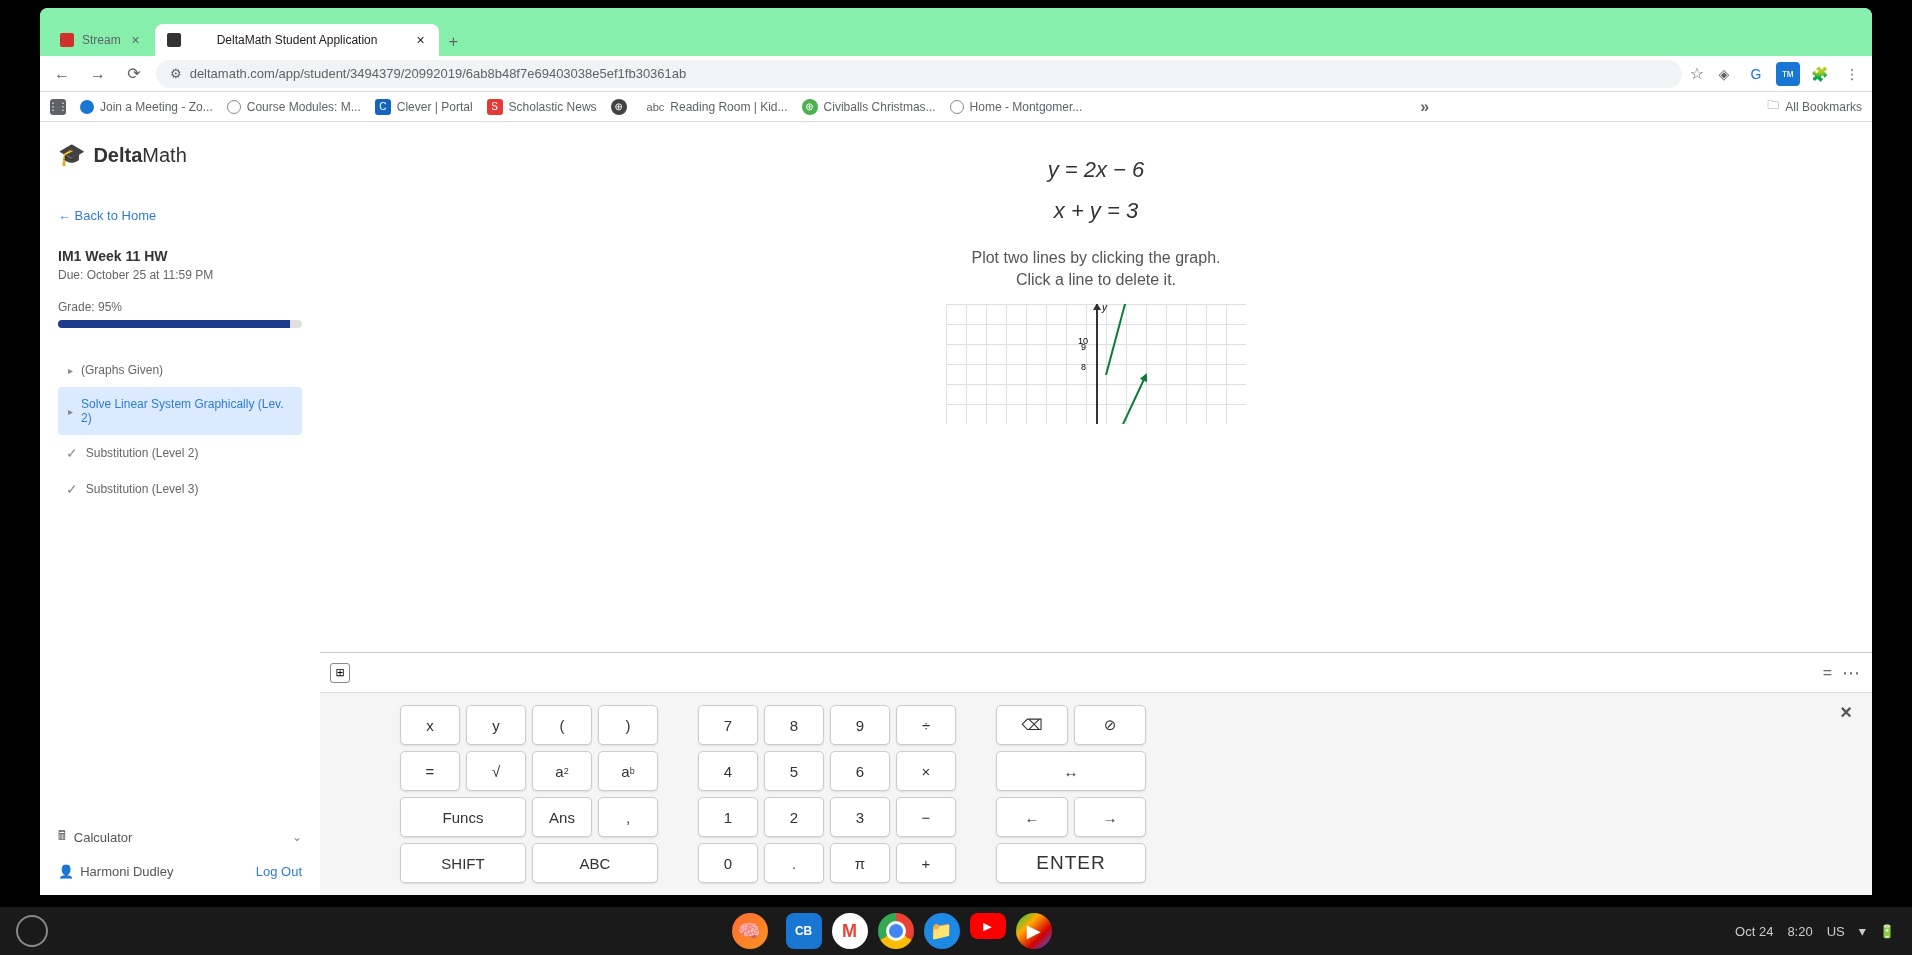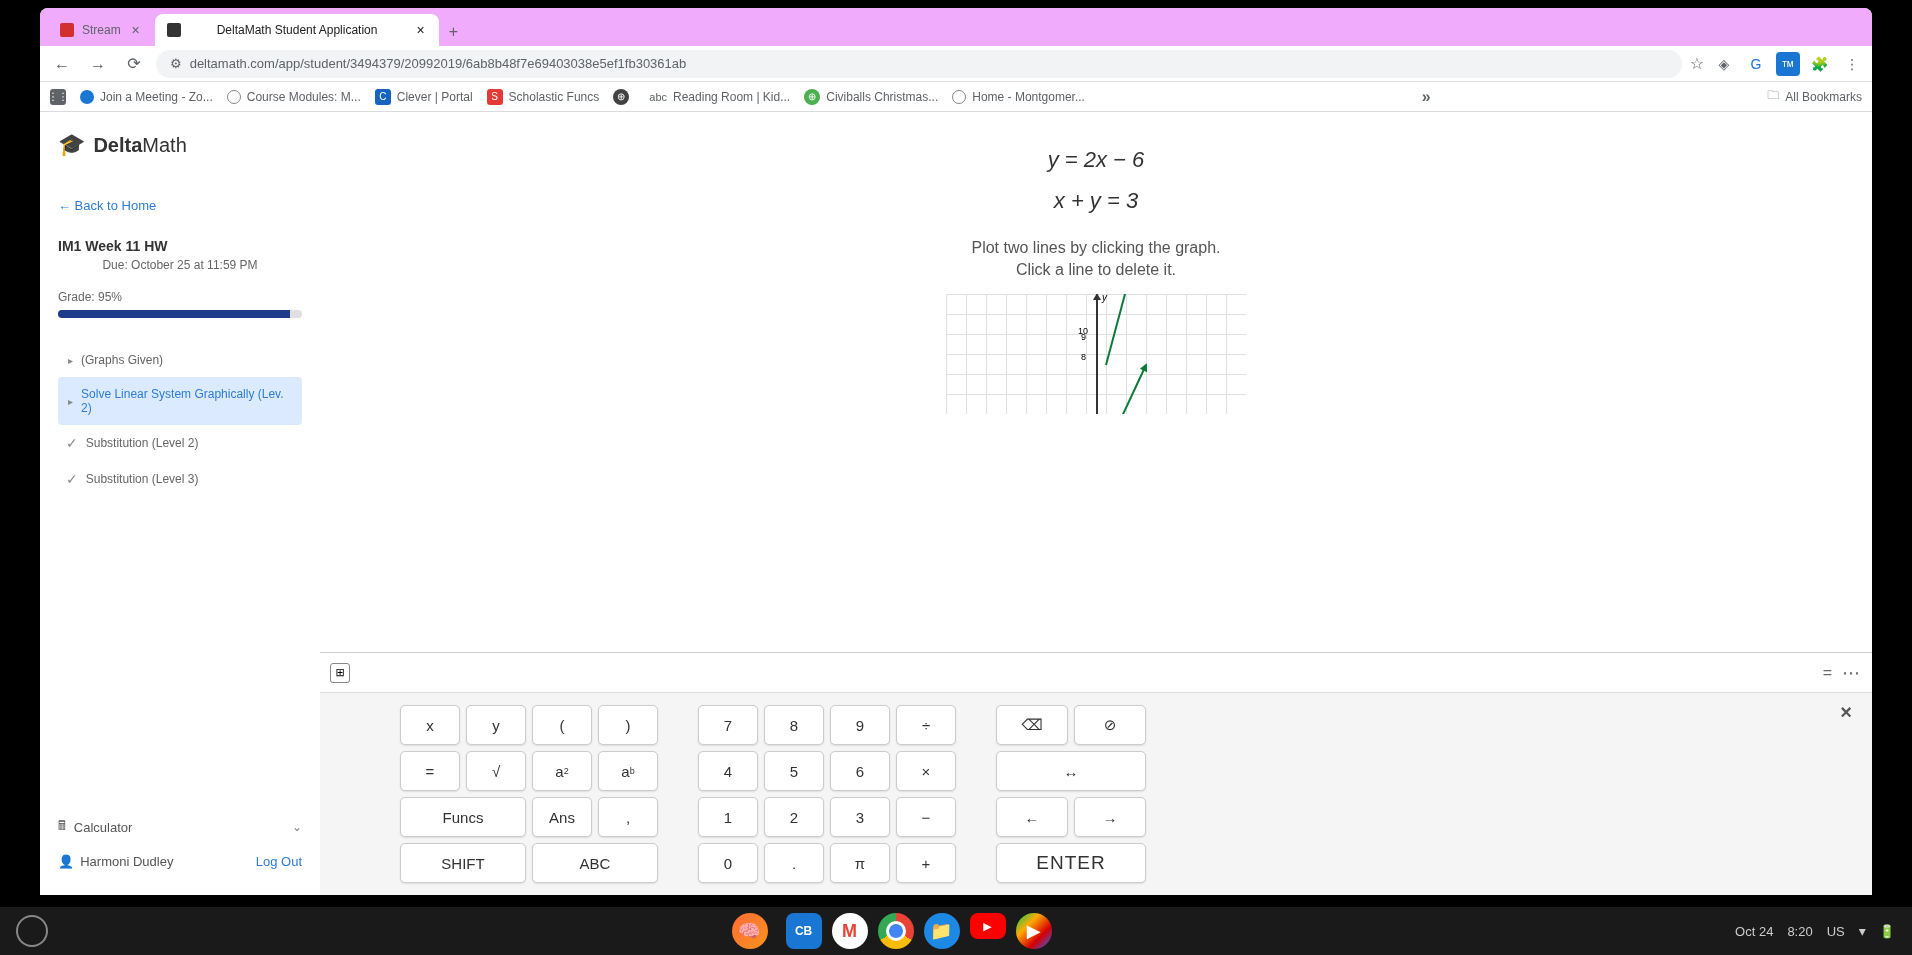--- a/index.html
+++ b/index.html
@@ -1,20 +1,20 @@
 <!DOCTYPE html>
 <html><head>
 <meta charset="utf-8">
 <style>
 * { margin: 0; padding: 0; box-sizing: border-box; font-family: Arial, sans-serif; }
 body { background: #000; width: 1912px; height: 955px; overflow: hidden; position: relative; }
 
 
 .browser { background: #f1f3f4; position: absolute; top: 8px; left: 40px; right: 40px; bottom: 60px; border-radius: 8px 8px 0 0; overflow: hidden; }
-.tab-bar { height: 38px; background: #f0abfc; display: flex; align-items: flex-end; padding-left: 8px; }
+.tab-bar { height: 48px; background: #86efac; display: flex; align-items: flex-end; padding-left: 8px; }
 .tab { height: 32px; padding: 0 12px; display: flex; align-items: center; gap: 8px; font-size: 12px; color: #5f6368; border-radius: 8px 8px 0 0; cursor: pointer; }
 .tab.active { background: #fff; color: #202124; gap: 36px; }
 .tab .close { width: 14px; height: 14px; display: flex; align-items: center; justify-content: center; font-size: 14px; }
 .tab .favicon { width: 14px; height: 14px; background: #4285f4; border-radius: 2px; }
 .new-tab { width: 28px; height: 28px; display: flex; align-items: center; justify-content: center; font-size: 16px; color: #5f6368; cursor: pointer; }
 
 .addr-bar { height: 36px; background: #fff; display: flex; align-items: center; padding: 0 8px; gap: 8px; border-bottom: 1px solid #dadce0; }
 .nav-btn { width: 28px; height: 28px; display: flex; align-items: center; justify-content: center; color: #5f6368; font-size: 16px; cursor: pointer; }
 .url-field { flex: 1; height: 28px; background: #f1f3f4; border-radius: 14px; padding: 0 14px; display: flex; align-items: center; font-size: 13px; color: #5f6368; gap: 8px; }
 .star-icon { font-size: 16px; color: #5f6368; }
@@ -33,21 +33,21 @@
 
 
 .page { display: flex; height: calc(100% - 102px); background: #fff; }
 .sidebar { width: 280px; padding: 20px 18px; background: #fff; display: flex; flex-direction: column; }
 .logo { display: flex; align-items: center; gap: 8px; font-size: 20px; font-weight: 400; margin-bottom: 40px; }
 .logo-icon { font-size: 22px; color: #333; }
 .logo-delta { font-weight: 700; color: #333; }
 .logo-math { color: #333; }
 .back-link { color: #2e7cd6; font-size: 13px; margin-bottom: 25px; cursor: pointer; }
 .assign-title { font-size: 14px; font-weight: 700; color: #333; margin-bottom: 4px; }
-.due-text { font-size: 12px; color: #666; margin-bottom: 18px; text-align: center; }
+.due-text { font-size: 12px; color: #666; margin-bottom: 18px; }
 .grade-text { font-size: 12px; color: #666; margin-bottom: 6px; }
 .progress-bar { height: 8px; background: #e0e0e0; border-radius: 4px; overflow: hidden; margin-bottom: 25px; }
 .progress-fill { height: 100%; width: 95%; background: #1e3a8a; }
 .topic-list { list-style: none; }
 .topic-item { padding: 10px 8px; font-size: 12px; color: #666; border-radius: 4px; cursor: pointer; display: flex; align-items: center; gap: 8px; }
 .topic-item.active { background: #dbeafe; color: #2e7cd6; }
 .topic-check { color: #888; font-size: 14px; }
 .topic-arrow { color: #888; font-size: 10px; margin-left: 2px; }
 .sidebar-footer { margin-top: auto; }
 .calc-row { display: flex; align-items: center; justify-content: space-between; padding: 8px 0; font-size: 13px; color: #555; cursor: pointer; }
@@ -156,21 +156,21 @@
     <div class="bm-item">
         <span class="bm-icon bm-circle"></span>
         <span>Course Modules: M...</span>
       </div>
     <div class="bm-item">
         <span class="bm-icon bm-clever">C</span>
         <span>Clever | Portal</span>
       </div>
     <div class="bm-item">
         <span class="bm-icon bm-scholastic">S</span>
-        <span>Scholastic Funcs</span>
+        <span>Scholastic News</span>
       </div>
     <div class="bm-item">
         <span class="bm-icon bm-globe">⊕</span>
         <span></span>
       </div>
     <div class="bm-item">
         <span style="font-size:11px">abc</span>
         <span>Reading Room | Kid...</span>
       </div>
     <div class="bm-item">

